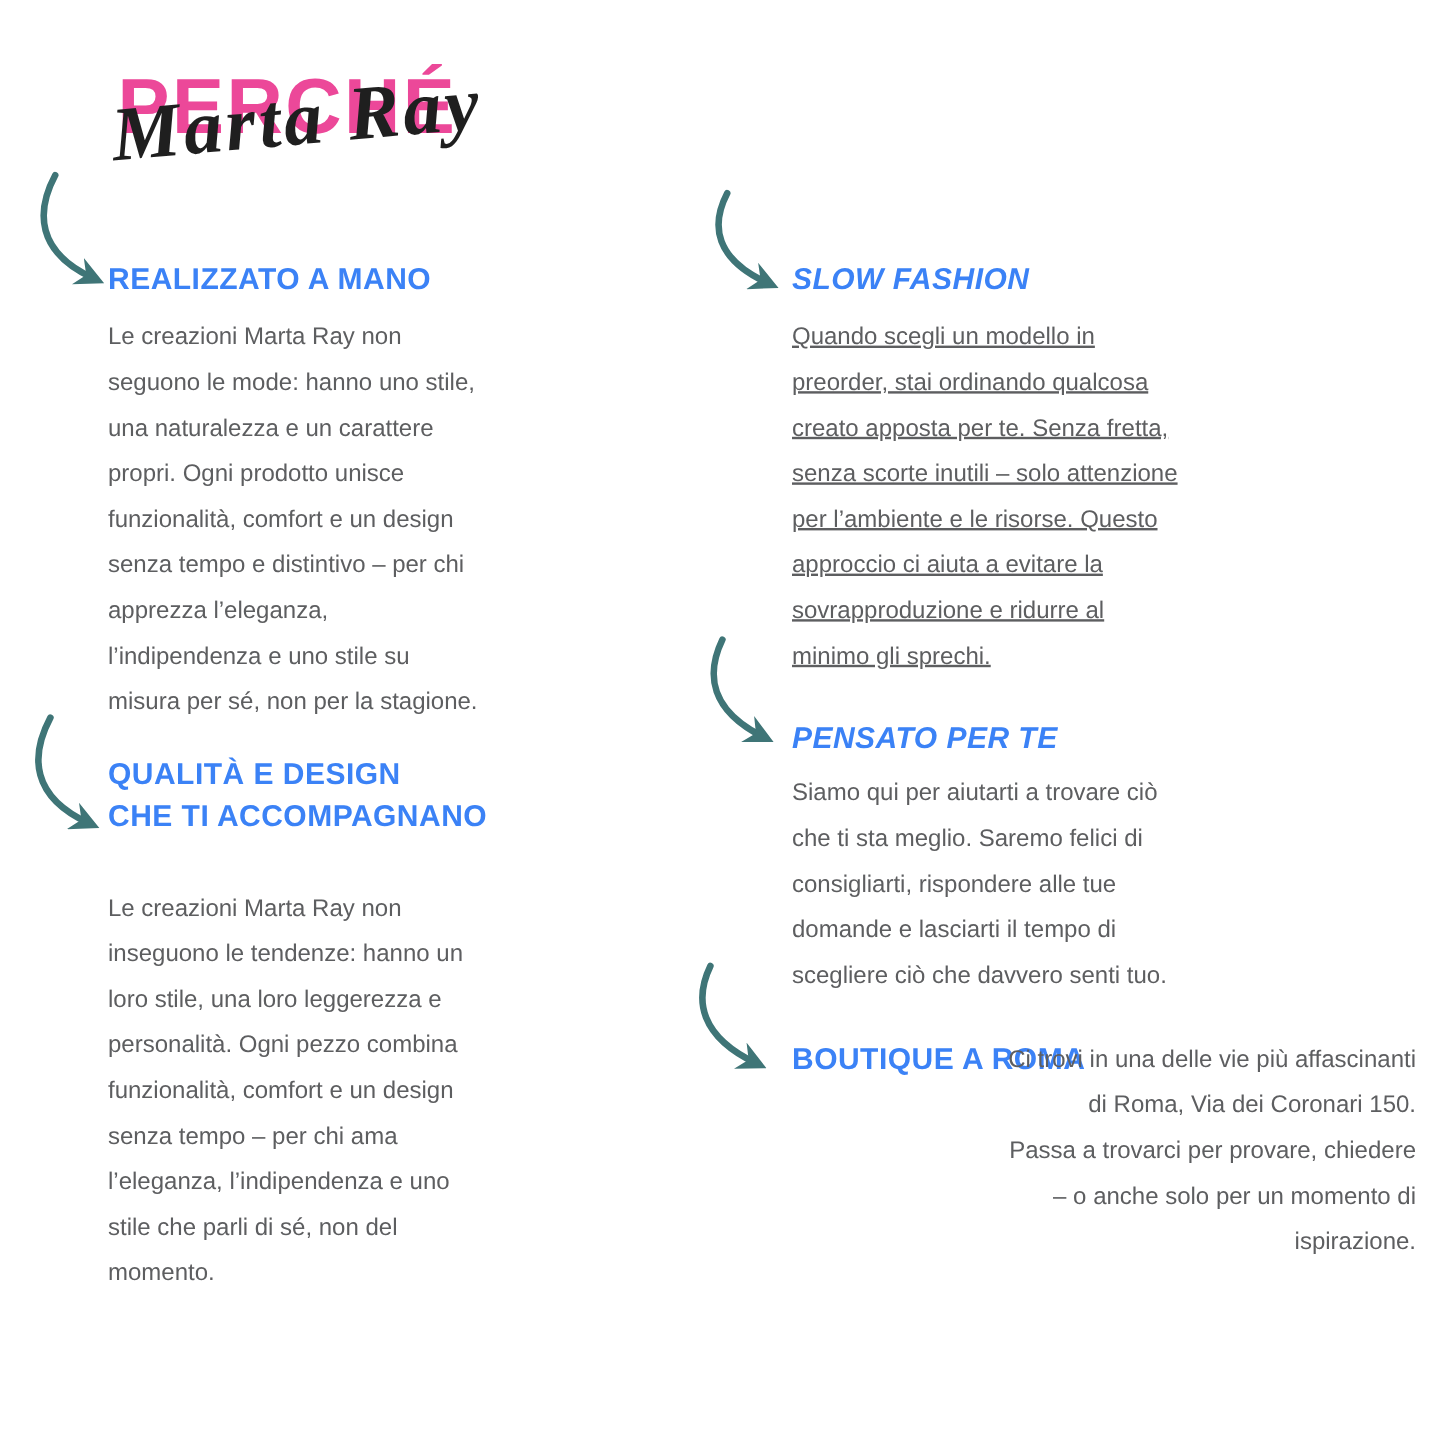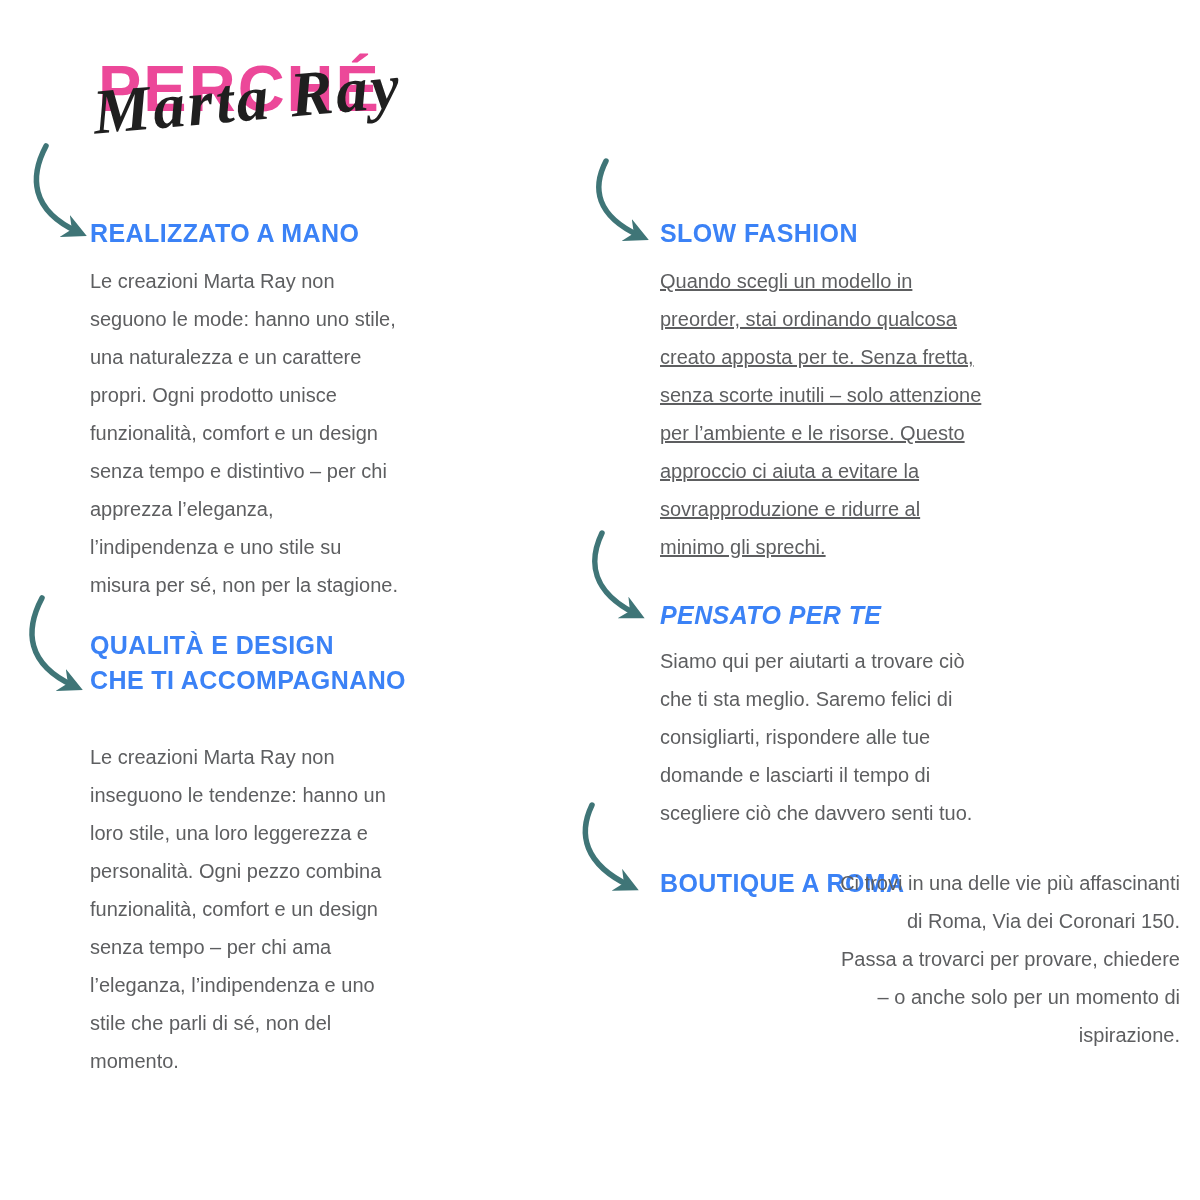--- a/index.html
+++ b/index.html
@@ -112,21 +112,21 @@
   <p class="sec-body" style="left:90px; top:738px; width:560px;">Le creazioni Marta Ray non
 inseguono le tendenze: hanno un
 loro stile, una loro leggerezza e
 personalità. Ogni pezzo combina
 funzionalità, comfort e un design
 senza tempo – per chi ama
 l’eleganza, l’indipendenza e uno
 stile che parli di sé, non del
 momento.</p>
 
-  <h2 class="sec-heading" style="left:660px; top:216px;">SLOW FASHION</h2>
+  <h2 class="sec-heading" style="left:660px; top:216px;font-style:italic;">SLOW FASHION</h2>
   <p class="sec-body" style="left:660px; top:262px; width:520px;text-decoration:underline;">Quando scegli un modello in
 preorder, stai ordinando qualcosa
 creato apposta per te. Senza fretta,
 senza scorte inutili – solo attenzione
 per l’ambiente e le risorse. Questo
 approccio ci aiuta a evitare la
 sovrapproduzione e ridurre al
 minimo gli sprechi.</p>
 
   <h2 class="sec-heading" style="left:660px; top:598px;font-style:italic;">PENSATO PER TE</h2>

